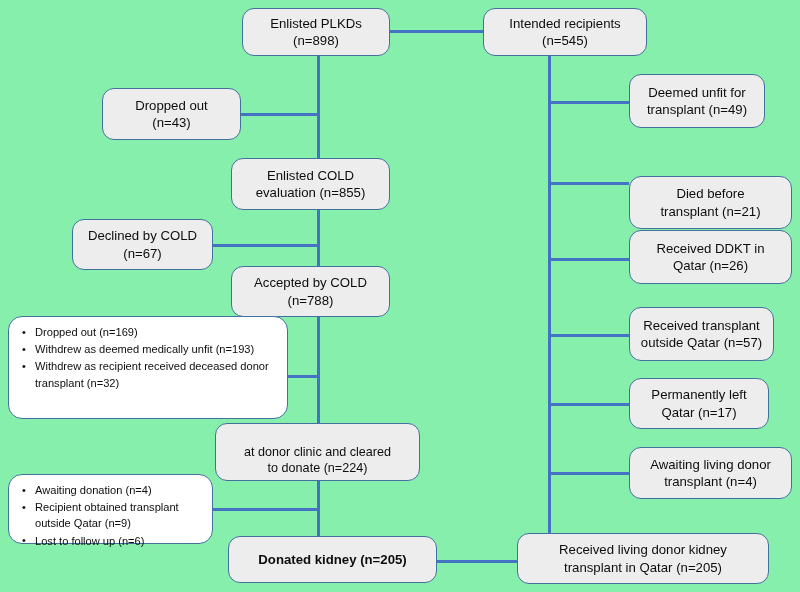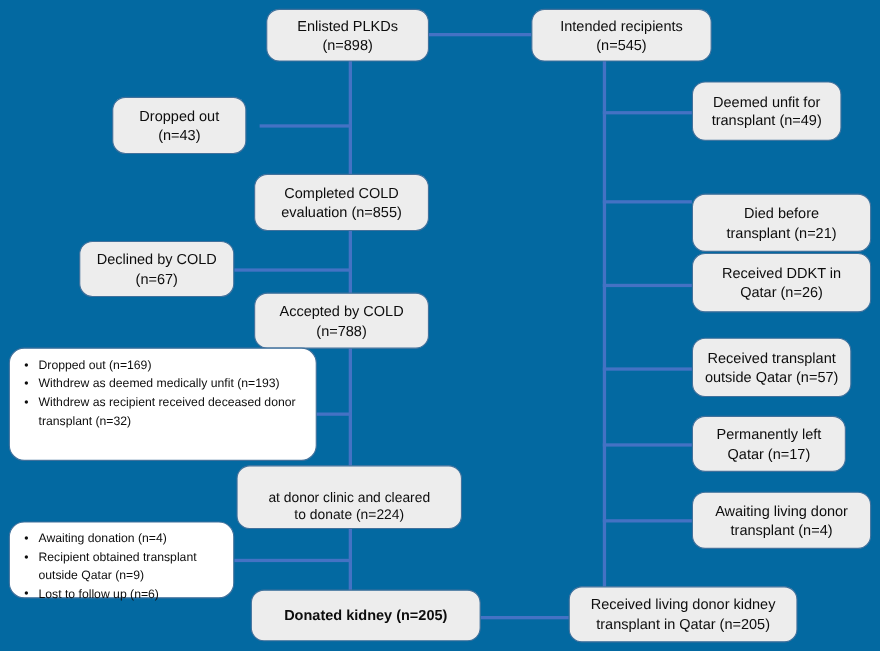--- a/index.html
+++ b/index.html
@@ -4,21 +4,21 @@
 <style>
   html, body {
     margin: 0;
     padding: 0;
     background: #ffffff;
   }
   #canvas {
     position: relative;
     width: 800px;
     height: 592px;
-    background: #0369a1;
+    background: #86efac;
     font-family: "Liberation Sans", sans-serif;
     overflow: hidden;
   }
   .node {
     position: absolute;
     box-sizing: border-box;
     background: #EDEDED;
     border: 1.6px solid #41719C;
     border-radius: 12px;
     display: flex;
@@ -107,30 +107,30 @@
     </span>
   </div>
 
   <div class="node" style="left:483px; top:8px; width:164px; height:48px;">
     <span>
       <span>Intended recipients</span><br>
       <span>(n=545)</span>
     </span>
   </div>
 
-  <div class="node" style="left:102px; top:88px; width:122px; height:52px;">
+  <div class="node" style="left:102px; top:88px; width:139px; height:52px;">
     <span>
       <span>Dropped out</span><br>
       <span>(n=43)</span>
     </span>
   </div>
 
   <div class="node" style="left:231px; top:158px; width:159px; height:52px;">
     <span>
-      <span>Completed COLD</span><br>
+      <span>Enlisted COLD</span><br>
       <span>evaluation (n=855)</span>
     </span>
   </div>
 
   <div class="node" style="left:72px; top:219px; width:141px; height:51px;">
     <span>
       <span>Declined by COLD</span><br>
       <span>(n=67)</span>
     </span>
   </div>
@@ -189,21 +189,21 @@
     </span>
   </div>
 
   <div class="node" style="left:629px; top:447px; width:163px; height:52px;">
     <span>
       <span>Awaiting living donor</span><br>
       <span>transplant (n=4)</span>
     </span>
   </div>
 
-  <div class="node" style="left:517px; top:533px; width:208px; height:51px;">
+  <div class="node" style="left:517px; top:533px; width:252px; height:51px;">
     <span>
       <span>Received living donor kidney</span><br>
       <span>transplant in Qatar (n=205)</span>
     </span>
   </div>
 
   <div class="listbox" style="left:8px; top:316px; width:280px; height:103px;">
     <ul>
       <li>Dropped out (n=169)</li>
       <li>Withdrew as deemed medically unfit (n=193)</li>

